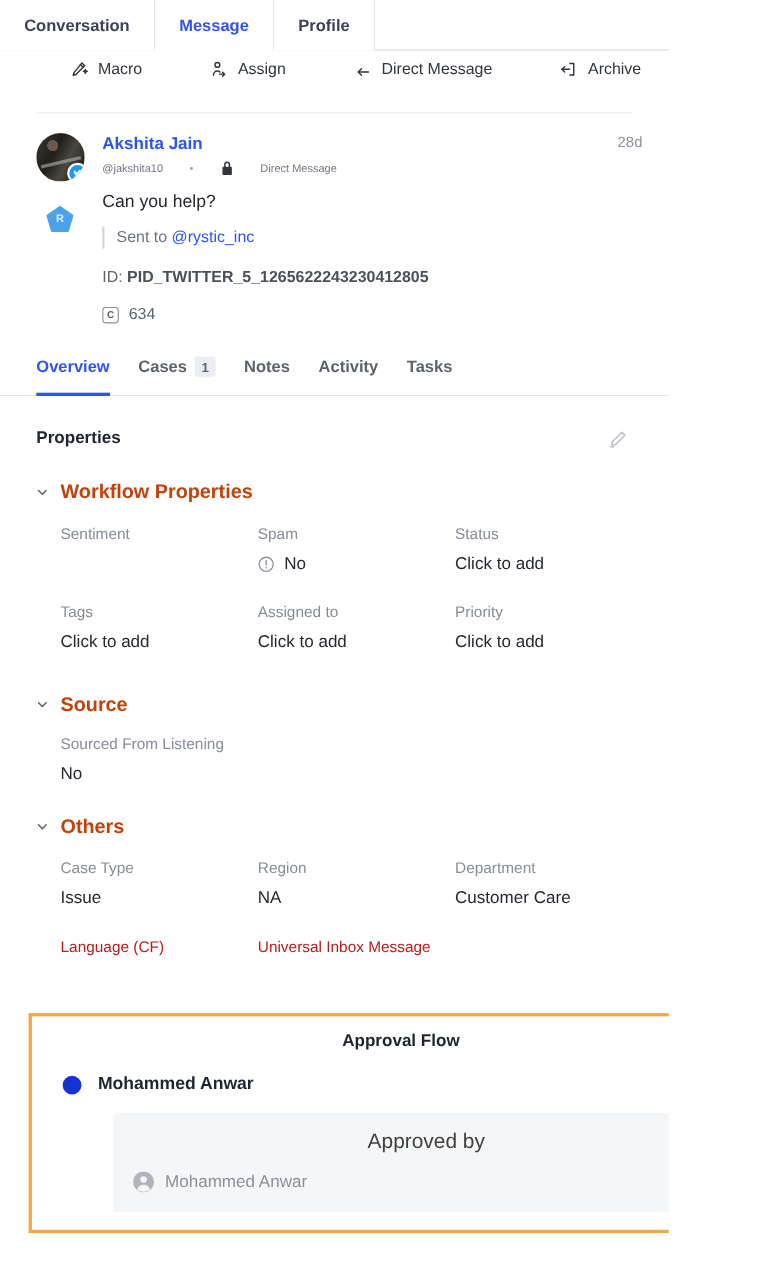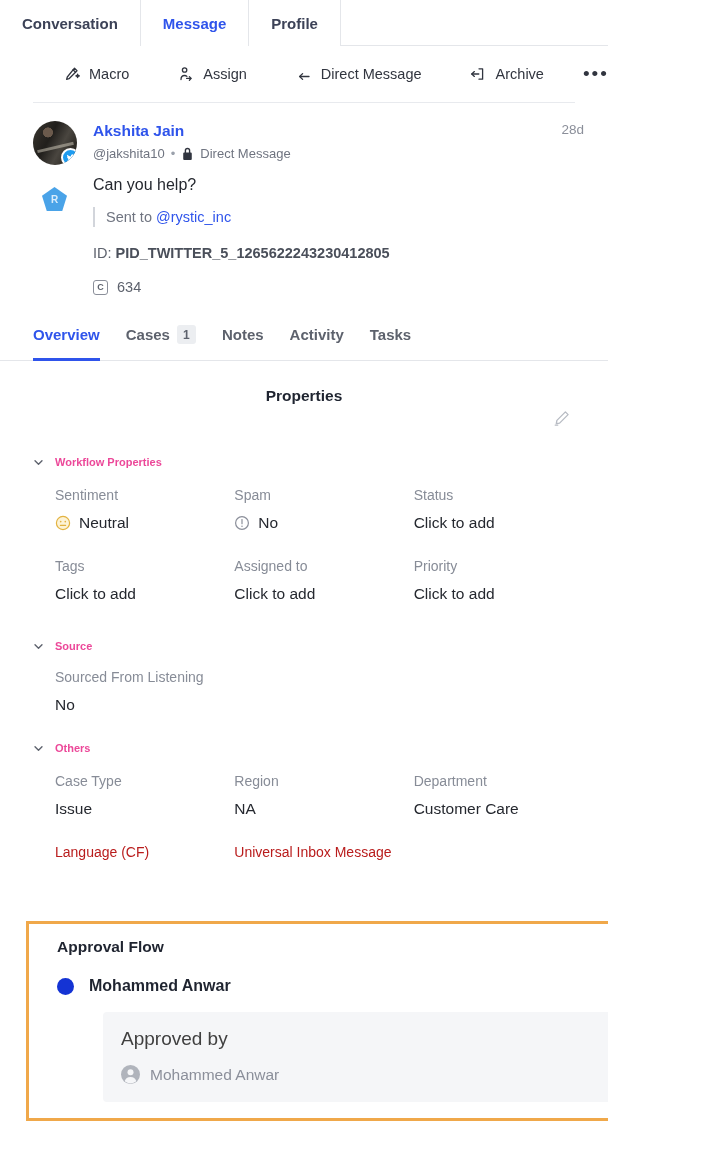--- a/index.html
+++ b/index.html
@@ -67,24 +67,23 @@
   }
   .toptab-filler {
     flex: 1;
     background: #ffffff;
     border-bottom: 1px solid #e4e6ea;
   }
 
   
   .toolbar {
     display: flex;
-    align-items: center;
     height: 56px;
     padding: 0 18px 0 52px;
-    gap: 4px;
+    gap: 17px;
     background: #ffffff;
   }
   .tb-btn {
     display: flex;
     align-items: center;
     gap: 9px;
     height: 34px;
     padding: 0 11px;
     font-size: 14.5px;
     color: #31353f;
@@ -195,23 +194,23 @@
   }
   .msg-time {
     margin-left: auto;
     font-size: 13.5px;
     color: #8b8f9a;
     padding-left: 16px;
   }
   .msg-sub {
     display: flex;
     align-items: center;
-    gap: 6px;
+    gap: 24px;
     margin-top: 6px;
-    font-size: 13px;
+    font-size: 10px;
     color: #6f7480;
   }
   .dot-sep { color: #9aa0ab; }
   .lock-ico {
     display: inline-flex;
     width: 13px; height: 14px;
     color: #31353f;
   }
   .lock-ico svg { display: block; }
   .msg-text {
@@ -311,21 +310,20 @@
     font-size: 12px;
     font-weight: 600;
     color: #5d626d;
   }
 
   
   .props { padding: 26px 33px 0; }
   .props-head {
     display: flex;
     align-items: center;
-    flex-direction: column;
   }
   .props-title {
     font-size: 15.5px;
     font-weight: 700;
     color: #1f2430;
   }
   .props-edit {
     margin-left: auto;
     width: 26px; height: 26px;
     display: flex;
@@ -344,23 +342,23 @@
     cursor: pointer;
   }
   .chev {
     width: 11px; height: 11px;
     display: inline-flex;
     color: #5d626d;
     flex: 0 0 11px;
   }
   .chev svg { display: block; }
   .group-title {
-    font-size: 11px;
+    font-size: 18px;
     font-weight: 700;
-    color: #ec4899;
+    color: #c2410c;
   }
 
   .grid {
     display: grid;
     grid-template-columns: 1fr 1fr 1fr;
     column-gap: 18px;
     row-gap: 0;
     margin-top: 18px;
     padding-left: 22px;
   }
@@ -390,20 +388,21 @@
   
   .approval {
     position: absolute;
     left: 26px;
     top: 921px;
     width: 649px;
     border: 3px solid #f0a84a;
     border-radius: 0;
     background: #ffffff;
     padding: 14px 0 16px 0;
+    text-align: center;
   }
   .approval-title {
     font-size: 15.5px;
     font-weight: 700;
     color: #1f2430;
     padding: 0 0 0 28px;
   }
   .approval-node {
     display: flex;
     align-items: center;
@@ -614,31 +613,20 @@
               <path d="M2.2 4.2 6 8 9.8 4.2"></path>
             </svg>
         </span>
         <span class="group-title">Workflow Properties</span>
       </div>
 
       <div class="grid">
 
         <div class="field">
           <div class="field-label">Sentiment</div>
-          <div class="field-value">
-            <span class="vico">
-              <svg viewBox="0 0 16 16" fill="none" stroke="#e3b341" stroke-width="1.2">
-                <circle cx="8" cy="8" r="6.6" fill="#fdf3d6"></circle>
-                <circle cx="5.7" cy="6.6" r=".85" fill="#e3b341" stroke="none"></circle>
-                <circle cx="10.3" cy="6.6" r=".85" fill="#e3b341" stroke="none"></circle>
-                <path d="M5.4 10.4h5.2" stroke-linecap="round"></path>
-              </svg>
-            </span>
-            <span>Neutral</span>
-          </div>
         </div>
 
         <div class="field">
           <div class="field-label">Spam</div>
           <div class="field-value">
             <span class="vico">
               <svg viewBox="0 0 16 16" fill="none" stroke="#8b8f9a" stroke-width="1.2" stroke-linecap="round">
                 <circle cx="8" cy="8" r="6.4"></circle>
                 <path d="M8 4.6v4.1"></path>
                 <circle cx="8" cy="11.2" r=".75" fill="#8b8f9a" stroke="none"></circle>

